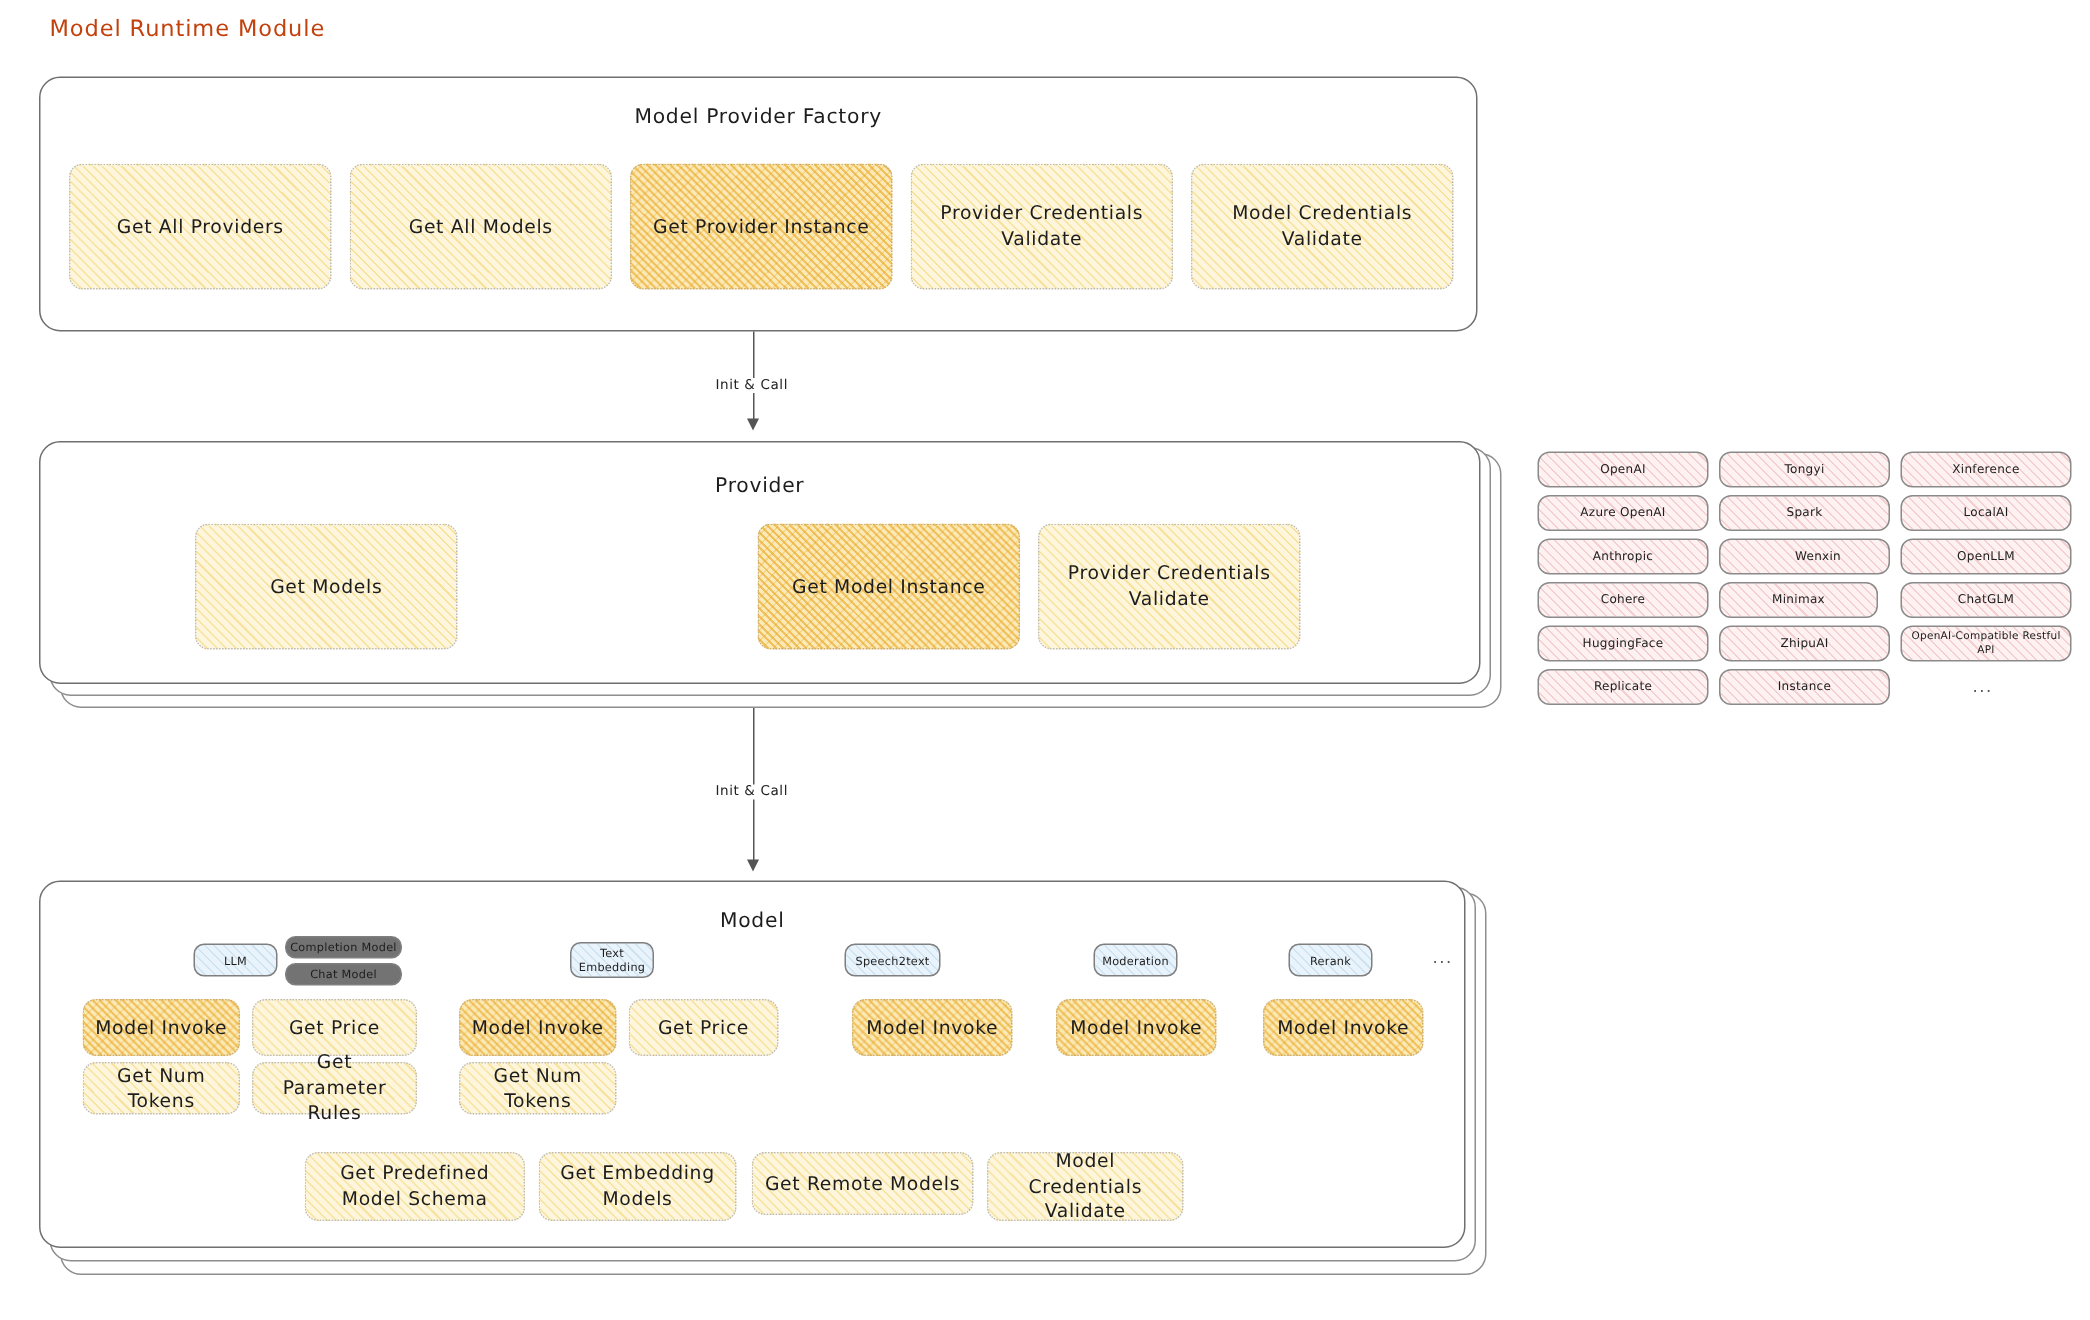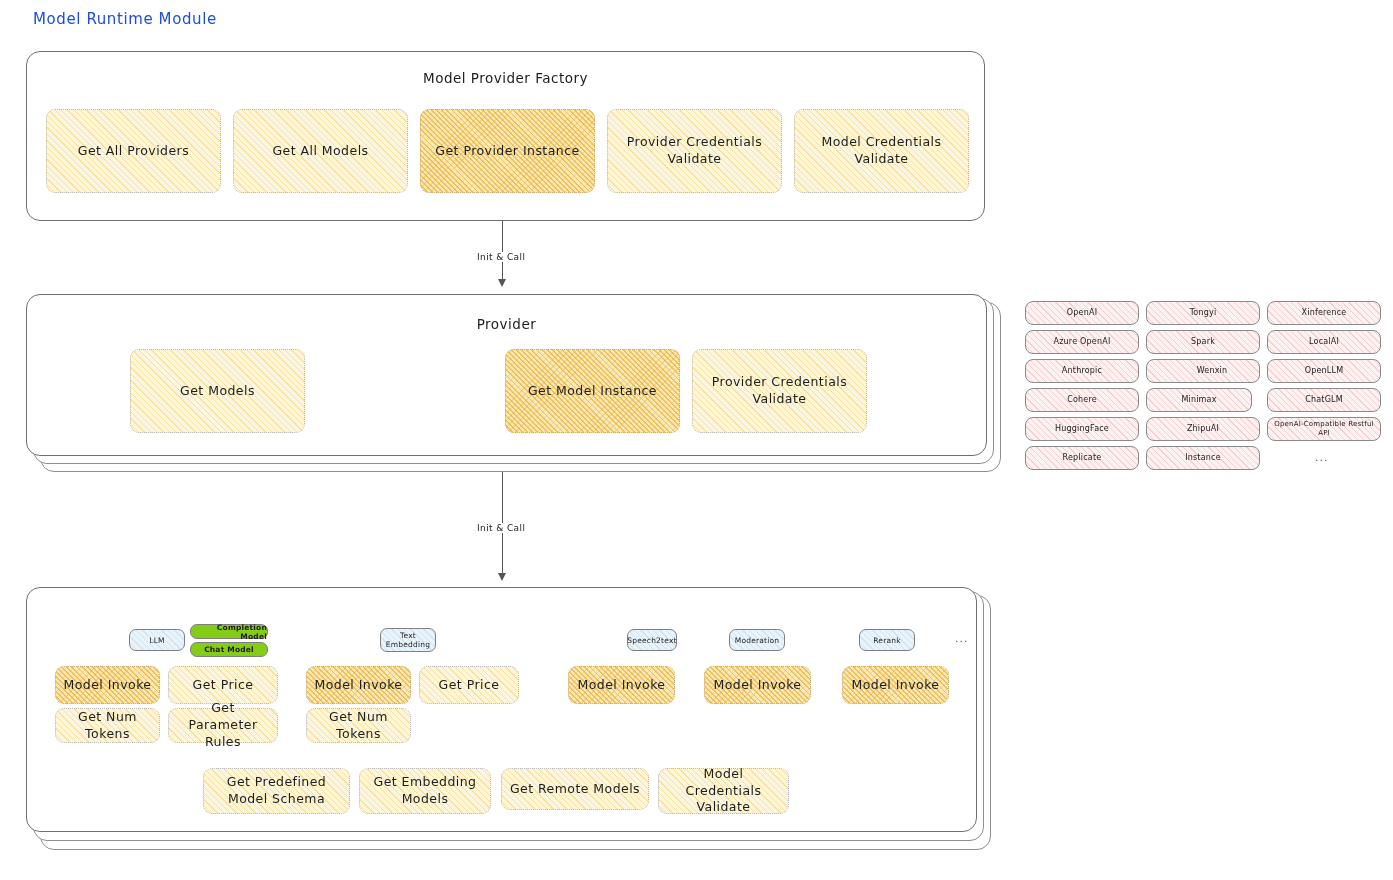--- a/index.html
+++ b/index.html
@@ -16,21 +16,21 @@
     color: #1f1f1f;
   }
 
   
   #page-title {
     position: absolute;
     left: 33px;
     top: 10px;
     font-size: 15px;
     letter-spacing: .6px;
-    color: #1d4ed8;
+    color: #c2410c;
   }
 
   
   .panel {
     position: absolute;
     background: #ffffff;
     border: 1.3px solid #6f6f6f;
     border-radius: 14px;
     box-sizing: border-box;
   }
@@ -126,31 +126,30 @@
     text-align: center;
     font-size: 7.5px;
     line-height: 1.2;
     letter-spacing: .2px;
     color: #1d1d1d;
   }
   
   .chip-plain {
     position: absolute;
     box-sizing: border-box;
-    background: #84cc16;
+    background: #737373;
     border: 1.2px solid #7f7f7f;
     border-radius: 7px;
     display: flex;
     align-items: center;
     justify-content: center;
     text-align: right;
     font-size: 7.5px;
     letter-spacing: .2px;
     color: #1d1d1d;
-    font-weight: bold;
   }
 
   
   .connector { position: absolute; }
   .conn-line {
     position: absolute;
     width: 1.2px;
     background: #555;
   }
   .conn-label {
@@ -243,37 +242,38 @@
 <div class="connector" style="left:0; top:0;">
   <div class="conn-line" style="left:502px; top:472px; height:105px;"></div>
   <div class="conn-arrow" style="left:498px; top:573px;"></div>
   <div class="conn-label" style="left:474px; top:523px;">Init &amp; Call</div>
 </div>
 
 <div class="panel-stack-layer" style="left:40px; top:595px; width:951px; height:255px;"></div>
 <div class="panel-stack-layer" style="left:33px; top:591px; width:951px; height:250px;"></div>
 <div class="panel" style="left:26px; top:587px; width:951px; height:245px; z-index:1;">
 
+  <div class="panel-title" style="top:18px;">Model</div>
 
   <div class="chip-blue" style="left:102px; top:41px; width:56px; height:22px;">LLM</div>
   <div class="chip-plain" style="left:163px; top:36px; width:78px; height:15px;">Completion Model</div>
   <div class="chip-plain" style="left:163px; top:54px; width:78px; height:15px;">Chat Model</div>
 
   <div class="box hatch-strong" style="left:28px; top:78px; width:105px; height:38px;">Model Invoke</div>
   <div class="box hatch-light" style="left:141px; top:78px; width:110px; height:38px;">Get Price</div>
   <div class="box hatch-light" style="left:28px; top:120px; width:105px; height:35px;">Get Num Tokens</div>
   <div class="box hatch-light" style="left:141px; top:120px; width:110px; height:35px;">Get Parameter Rules</div>
 
   <div class="chip-blue" style="left:353px; top:40px; width:56px; height:24px;">Text Embedding</div>
 
   <div class="box hatch-strong" style="left:279px; top:78px; width:105px; height:38px;">Model Invoke</div>
   <div class="box hatch-light" style="left:392px; top:78px; width:100px; height:38px;">Get Price</div>
   <div class="box hatch-light" style="left:279px; top:120px; width:105px; height:35px;">Get Num Tokens</div>
 
-  <div class="chip-blue" style="left:600px; top:41px; width:50px; height:22px;">Speech2text</div>
+  <div class="chip-blue" style="left:536px; top:41px; width:64px; height:22px;">Speech2text</div>
   <div class="box hatch-strong" style="left:541px; top:78px; width:107px; height:38px;">Model Invoke</div>
 
   <div class="chip-blue" style="left:702px; top:41px; width:56px; height:22px;">Moderation</div>
   <div class="box hatch-strong" style="left:677px; top:78px; width:107px; height:38px;">Model Invoke</div>
 
   <div class="chip-blue" style="left:832px; top:41px; width:56px; height:22px;">Rerank</div>
   <div class="box hatch-strong" style="left:815px; top:78px; width:107px; height:38px;">Model Invoke</div>
 
   <div class="ellipsis" style="left:928px; top:44px;">...</div>
 

